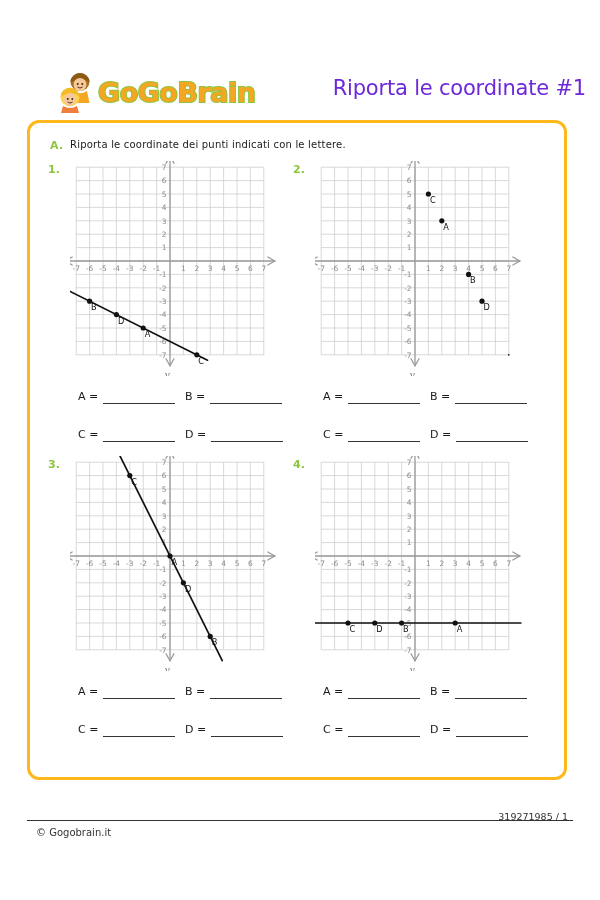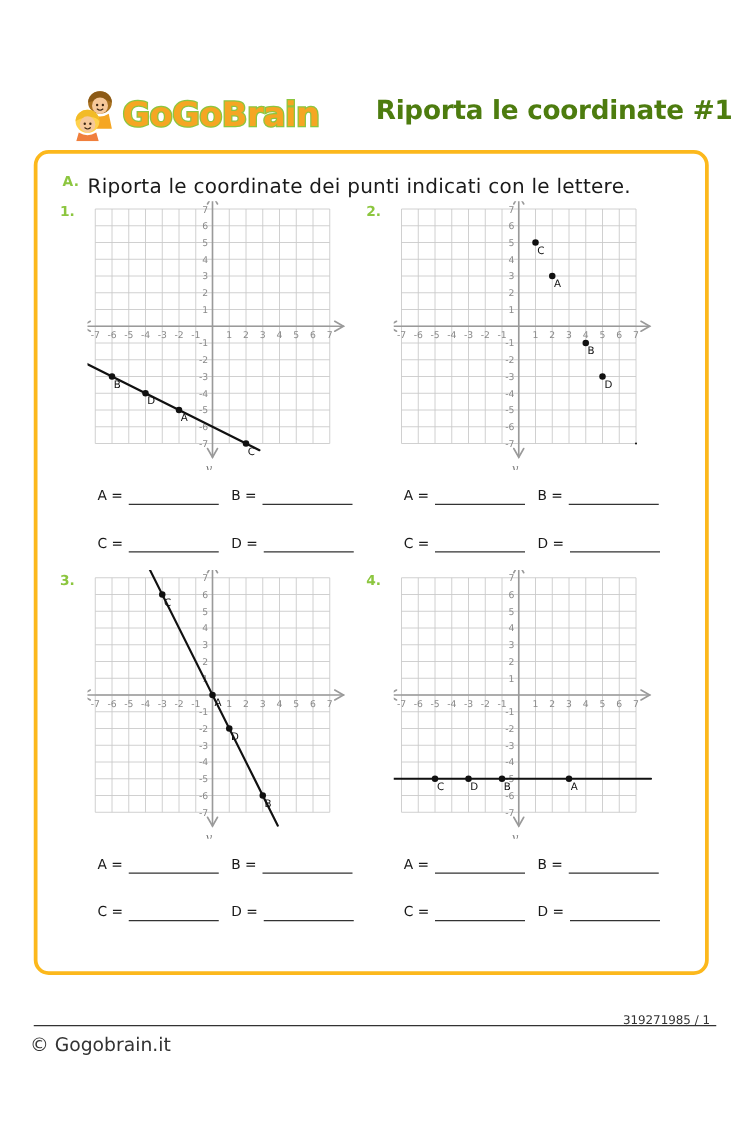--- a/index.html
+++ b/index.html
@@ -40,23 +40,23 @@
     font-size: 27px;
     letter-spacing: -0.5px;
     color: #f5a623;
     -webkit-text-stroke: 2px #8cc63f;
     paint-order: stroke fill;
   }
   #page-title {
     position: absolute;
     right: 58px; top: 76px;
     font-family: "DejaVu Sans", sans-serif;
-    font-weight: bold;
+    font-weight: normal;
     font-size: 21px;
-    color: #4d7c0f;
+    color: #6d28d9;
     letter-spacing: -0.2px;
     white-space: nowrap;
   }
 
   
   #frame {
     position: absolute;
     left: 27px; top: 120px;
     width: 540px; height: 660px;
     border: 3px solid #fcb81c;
@@ -68,21 +68,21 @@
     position: absolute;
     left: 20px; top: 16px;
     font-size: 11px;
     font-weight: bold;
     color: #8cc63f;
     letter-spacing: 0.3px;
   }
   #section-instruction {
     position: absolute;
     left: 40px; top: 16px;
-    font-size: 16px;
+    font-size: 10px;
     color: #1a1a1a;
     letter-spacing: 0.2px;
     white-space: nowrap;
   }
 
   
   .problem {
     position: absolute;
     width: 250px;
     height: 300px;
@@ -133,22 +133,22 @@
 
   
   #footer-rule {
     position: absolute;
     left: 27px; top: 820px;
     width: 546px;
     border-top: 1px solid #333;
   }
   #footer-left {
     position: absolute;
-    left: 24px; top: 827px;
-    font-size: 15px;
+    left: 36px; top: 827px;
+    font-size: 10px;
     color: #333;
   }
   #footer-right {
     position: absolute;
     right: 32px; top: 811px;
     font-size: 9.5px;
     color: #333;
   }
 
   

